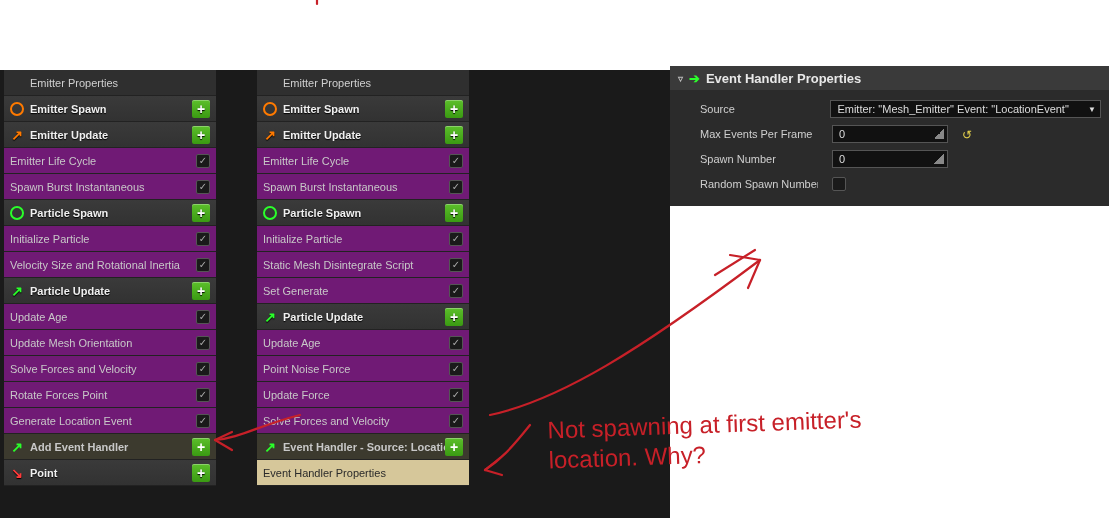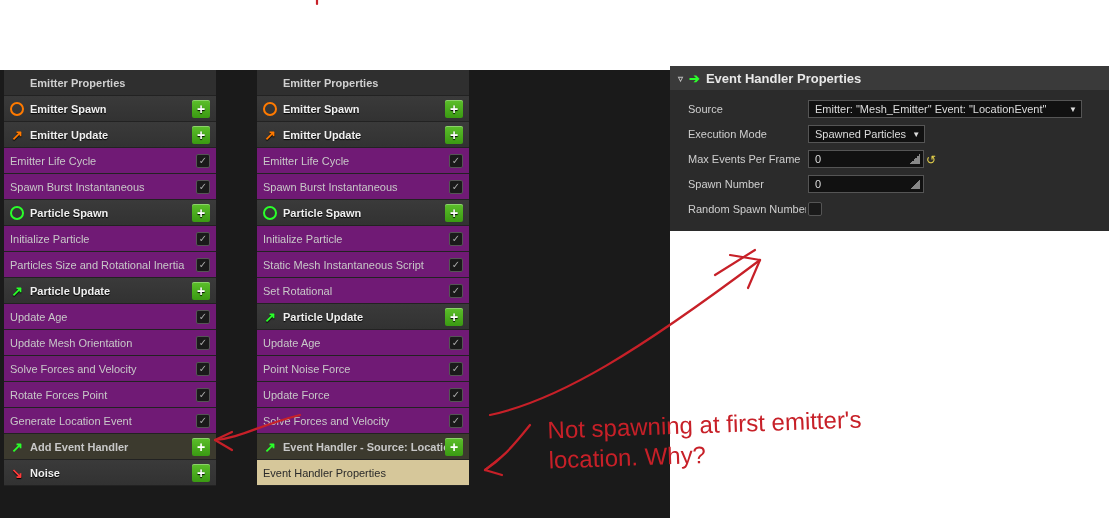--- a/index.html
+++ b/index.html
@@ -5,42 +5,42 @@
 * { margin: 0; padding: 0; box-sizing: border-box; font-family: Arial, Helvetica, sans-serif; }
 body { background: #fff; width: 1109px; height: 518px; position: relative; overflow: hidden; }
 .canvas { position: absolute; top: 0; left: 0; width: 1109px; height: 518px; }
 .dark-region { position: absolute; top: 70px; left: 0; width: 670px; height: 448px; background: #1a1a1a; }
 .emitter { position: absolute; width: 212px; }
 .emitter.e1 { top: 70px; left: 4px; }
 .emitter.e2 { top: 70px; left: 257px; }
 
 .row { display: flex; align-items: center; height: 26px; padding: 0 6px; font-size: 11px; color: #c8c8c8; border-bottom: 1px solid #222; position: relative; }
 .row.header { background: #2f2f2f; color: #d0d0d0; height: 26px; }
-.row.header .label { font-weight: bold; padding-left: 20px; }
+.row.header .label { font-weight: normal; padding-left: 20px; }
 .row.section { background: linear-gradient(#3a3a3a,#323232); font-weight: bold; color: #f0f0f0; text-shadow: 0 1px 1px #000; justify-content: center; }
 .row.module { background: #701a75; }
 .row.handler { background: #3c3a2e; font-weight: bold; }
 .row.selected { background: #d6c79a; color: #2a2a2a; text-shadow: none; }
 .row.selected .label { color: #2a2a2a; }
 .label { flex: 1; white-space: nowrap; overflow: hidden; }
 .ic { width: 14px; height: 14px; margin-right: 6px; flex: 0 0 14px; display: flex; align-items: center; justify-content: center; }
 .ic.ring { border: 2px solid #ff7a00; border-radius: 50%; }
 .ic.ringg { border: 2px solid #2aff2a; border-radius: 50%; }
 .ic.arrow-or { color: #ff7a00; font-size: 14px; line-height: 1; }
 .ic.arrow-gr { color: #2aff2a; font-size: 14px; line-height: 1; }
 .ic.arrow-rd { color: #ff3a3a; font-size: 14px; line-height: 1; }
 .plus { width: 18px; height: 18px; background: linear-gradient(#5cbf2b,#3a9a12); border-radius: 2px; color: #fff; font-weight: bold; display: flex; align-items: center; justify-content: center; font-size: 14px; box-shadow: inset 0 1px 0 rgba(255,255,255,.3); }
 .chk { width: 14px; height: 14px; background: #1a1a1a; border: 1px solid #555; border-radius: 2px; display: flex; align-items: center; justify-content: center; color: #aaa; font-size: 10px; }
 
 .props { position: absolute; top: 66px; left: 670px; right: 0; }
 .props-header { background: #3a3a3a; height: 24px; display: flex; align-items: center; padding: 0 8px; color: #e8e8e8; font-size: 13px; font-weight: bold; gap: 6px; }
 .props-header .tri { color: #bbb; font-size: 10px; }
 .props-header .arr { color: #2cff2c; }
 .props-body { background: #2b2b2b; padding: 6px 8px 10px 18px; }
-.prow { display: flex; align-items: center; height: 25px; font-size: 11px; color: #cfcfcf; gap: 2px; }
+.prow { display: flex; align-items: center; height: 25px; font-size: 11px; color: #cfcfcf; gap: 14px; margin-left: 12px; }
 .prow .plabel { width: 118px; white-space: nowrap; overflow: hidden; }
 .dropdown { background: #111; border: 1px solid #555; color: #ddd; font-size: 11px; padding: 2px 18px 2px 6px; position: relative; height: 18px; display: flex; align-items: center; min-width: 110px; }
 .dropdown::after { content: "▼"; font-size: 8px; position: absolute; right: 4px; top: 4px; color: #ddd; }
 .dropdown.wide { width: 274px; }
 .numbox { background: #111; border: 1px solid #555; color: #ddd; font-size: 11px; padding: 2px 18px 2px 6px; height: 18px; width: 116px; display: flex; align-items: center; position: relative; }
 .numbox::after { content: ""; position: absolute; right: 3px; top: 3px; width: 10px; height: 10px; background: linear-gradient(135deg,#111 0%,#111 50%,#888 50%,#888 100%); }
 .reset { width: 12px; height: 12px; color: #e6d24b; font-size: 12px; }
 .pcheck { width: 14px; height: 14px; background: #1a1a1a; border: 1px solid #555; border-radius: 2px; }
 
 .annot { position: absolute; pointer-events: none; }
@@ -81,21 +81,21 @@
     <div class="row section">
       <span class="ic ringg"></span>
       <span class="label">Particle Spawn</span>
       <span class="plus">+</span>
     </div>
     <div class="row module">
         <span class="label">Initialize Particle</span>
         <span class="chk">✓</span>
       </div>
     <div class="row module">
-        <span class="label">Particles Size and Rotational Inertia</span>
+        <span class="label">Velocity Size and Rotational Inertia</span>
         <span class="chk">✓</span>
       </div>
 
     <div class="row section">
       <span class="ic arrow-gr">↗</span>
       <span class="label">Particle Update</span>
       <span class="plus">+</span>
     </div>
     <div class="row module">
         <span class="label">Update Age</span>
@@ -118,21 +118,21 @@
         <span class="chk">✓</span>
       </div>
 
     <div class="row handler">
       <span class="ic arrow-gr">↗</span>
       <span class="label">Add Event Handler</span>
       <span class="plus">+</span>
     </div>
     <div class="row section">
       <span class="ic arrow-rd">↘</span>
-      <span class="label">Noise</span>
+      <span class="label">Point</span>
       <span class="plus">+</span>
     </div>
   </div>
 
   <div class="emitter e2">
     <div class="row header">
         <span class="label">Emitter Properties</span>
       </div>
 
     <div class="row section">
@@ -157,25 +157,25 @@
     <div class="row section">
       <span class="ic ringg"></span>
       <span class="label">Particle Spawn</span>
       <span class="plus">+</span>
     </div>
     <div class="row module">
         <span class="label">Initialize Particle</span>
         <span class="chk">✓</span>
       </div>
     <div class="row module">
-        <span class="label">Static Mesh Instantaneous Script</span>
-        <span class="chk">✓</span>
-      </div>
-    <div class="row module">
-        <span class="label">Set Rotational</span>
+        <span class="label">Static Mesh Disintegrate Script</span>
+        <span class="chk">✓</span>
+      </div>
+    <div class="row module">
+        <span class="label">Set Generate</span>
         <span class="chk">✓</span>
       </div>
 
     <div class="row section">
       <span class="ic arrow-gr">↗</span>
       <span class="label">Particle Update</span>
       <span class="plus">+</span>
     </div>
     <div class="row module">
         <span class="label">Update Age</span>
@@ -209,24 +209,20 @@
       <span class="tri">▿</span>
       <span class="arr">➔</span>
       <span>Event Handler Properties</span>
     </div>
     <div class="props-body">
       <div class="prow">
         <span class="plabel">Source</span>
         <span class="dropdown wide">Emitter: "Mesh_Emitter" Event: "LocationEvent"</span>
       </div>
       <div class="prow">
-        <span class="plabel">Execution Mode</span>
-        <span class="dropdown">Spawned Particles</span>
-      </div>
-      <div class="prow">
         <span class="plabel">Max Events Per Frame</span>
         <span class="numbox">0</span>
         <span class="reset">↺</span>
       </div>
       <div class="prow">
         <span class="plabel">Spawn Number</span>
         <span class="numbox">0</span>
       </div>
       <div class="prow">
         <span class="plabel">Random Spawn Number</span>

